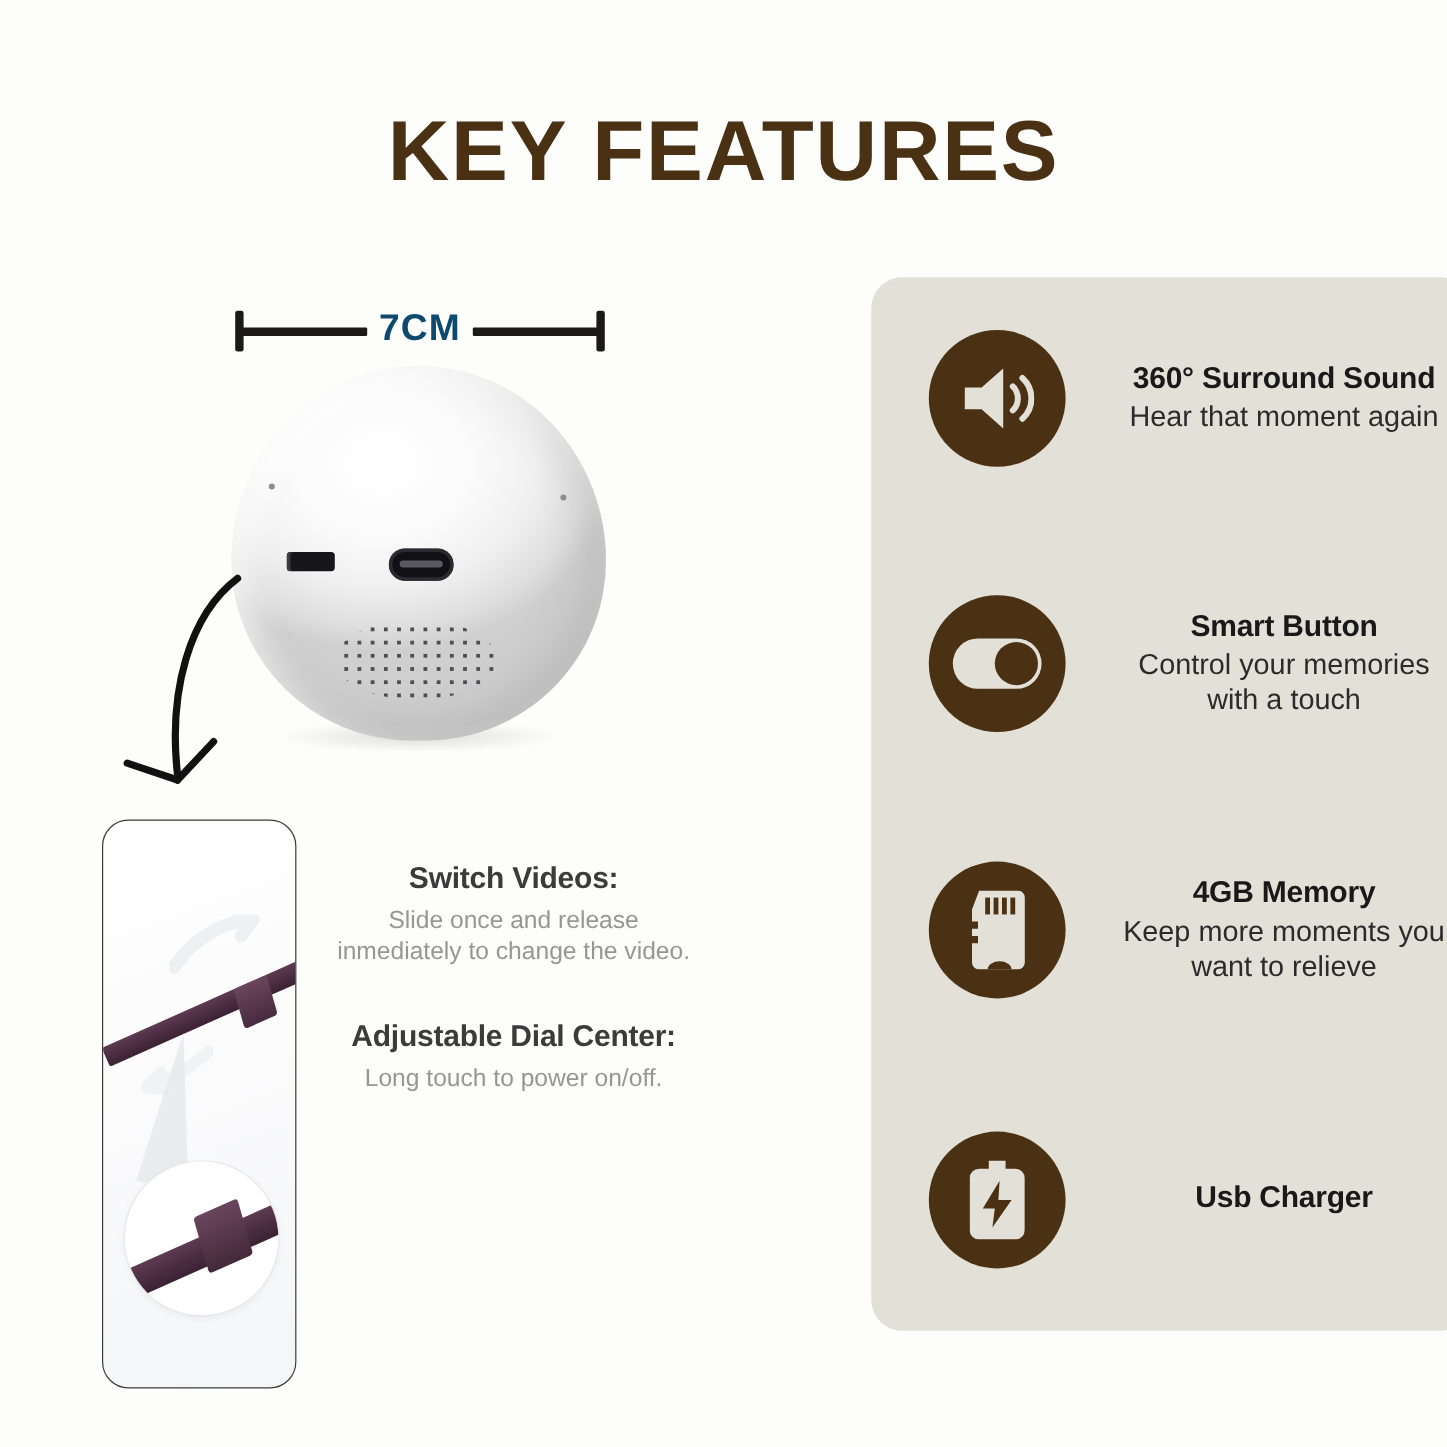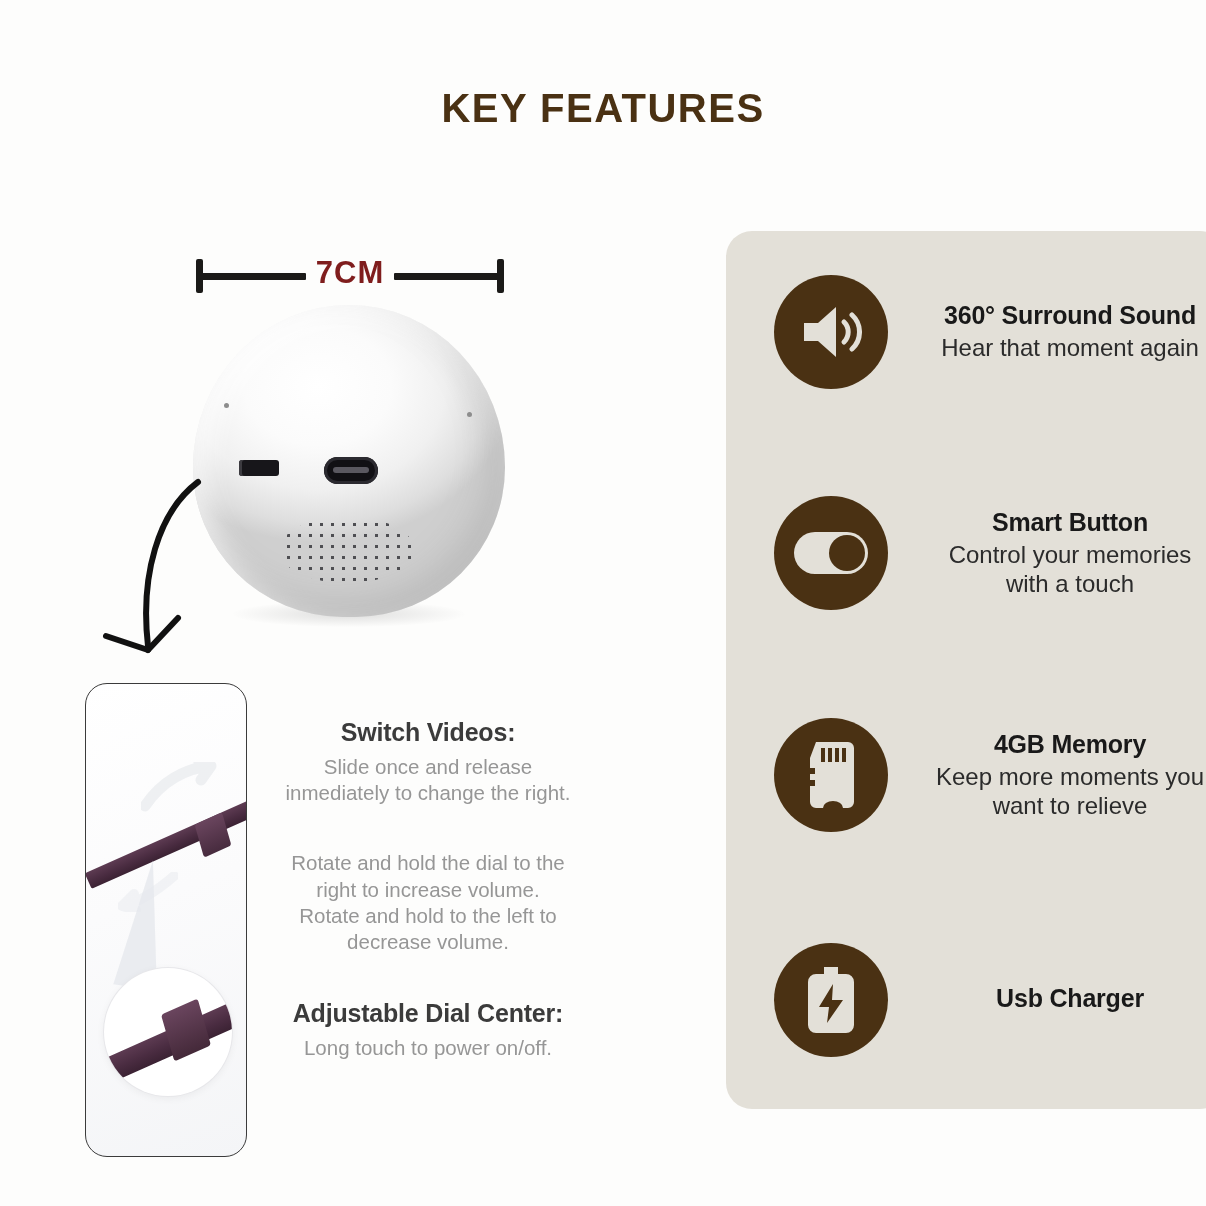--- a/index.html
+++ b/index.html
@@ -16,21 +16,21 @@
     background: #fdfdfc;
   }
 
   
   #page-title {
     position: absolute;
     top: 86px;
     left: 0;
     width: 1206px;
     text-align: center;
-    font-size: 40px;
+    font-size: 71px;
     font-weight: bold;
     letter-spacing: 1.5px;
     color: #4a3113;
     font-family: "Liberation Sans", sans-serif;
   }
 
   
   #dimension-group {
     position: absolute;
     left: 190px;
@@ -58,21 +58,21 @@
   .dim-cap.left  { left: 6px; }
   .dim-cap.right { right: 6px; }
   #dimension-label {
     position: absolute;
     left: 0; right: 0;
     top: 0;
     text-align: center;
     font-size: 31px;
     font-weight: bold;
     letter-spacing: 1px;
-    color: #7f1d1d;
+    color: #0c4a6e;
   }
 
   
   #product-device {
     position: absolute;
     left: 193px;
     top: 305px;
     width: 312px;
     height: 312px;
   }
@@ -361,31 +361,25 @@
     <div id="slider-knob-zoom"></div>
   </div>
 </div>
 
 <div id="left-instructions">
 
   <div class="instruction-block">
     <div class="instruction-title">Switch Videos:</div>
     <div class="instruction-desc">
       <div>Slide once and release</div>
-      <div>inmediately to change the right.</div>
+      <div>inmediately to change the video.</div>
     </div>
   </div>
 
   <div class="instruction-block">
-    <div class="instruction-desc">
-      <div>Rotate and hold the dial to the</div>
-      <div>right to increase volume.</div>
-      <div>Rotate and hold to the left to</div>
-      <div>decrease volume.</div>
-    </div>
   </div>
 
   <div class="instruction-block">
     <div class="instruction-title">Adjustable Dial Center:</div>
     <div class="instruction-desc">
       <div>Long touch to power on/off.</div>
     </div>
   </div>
 
 </div>

